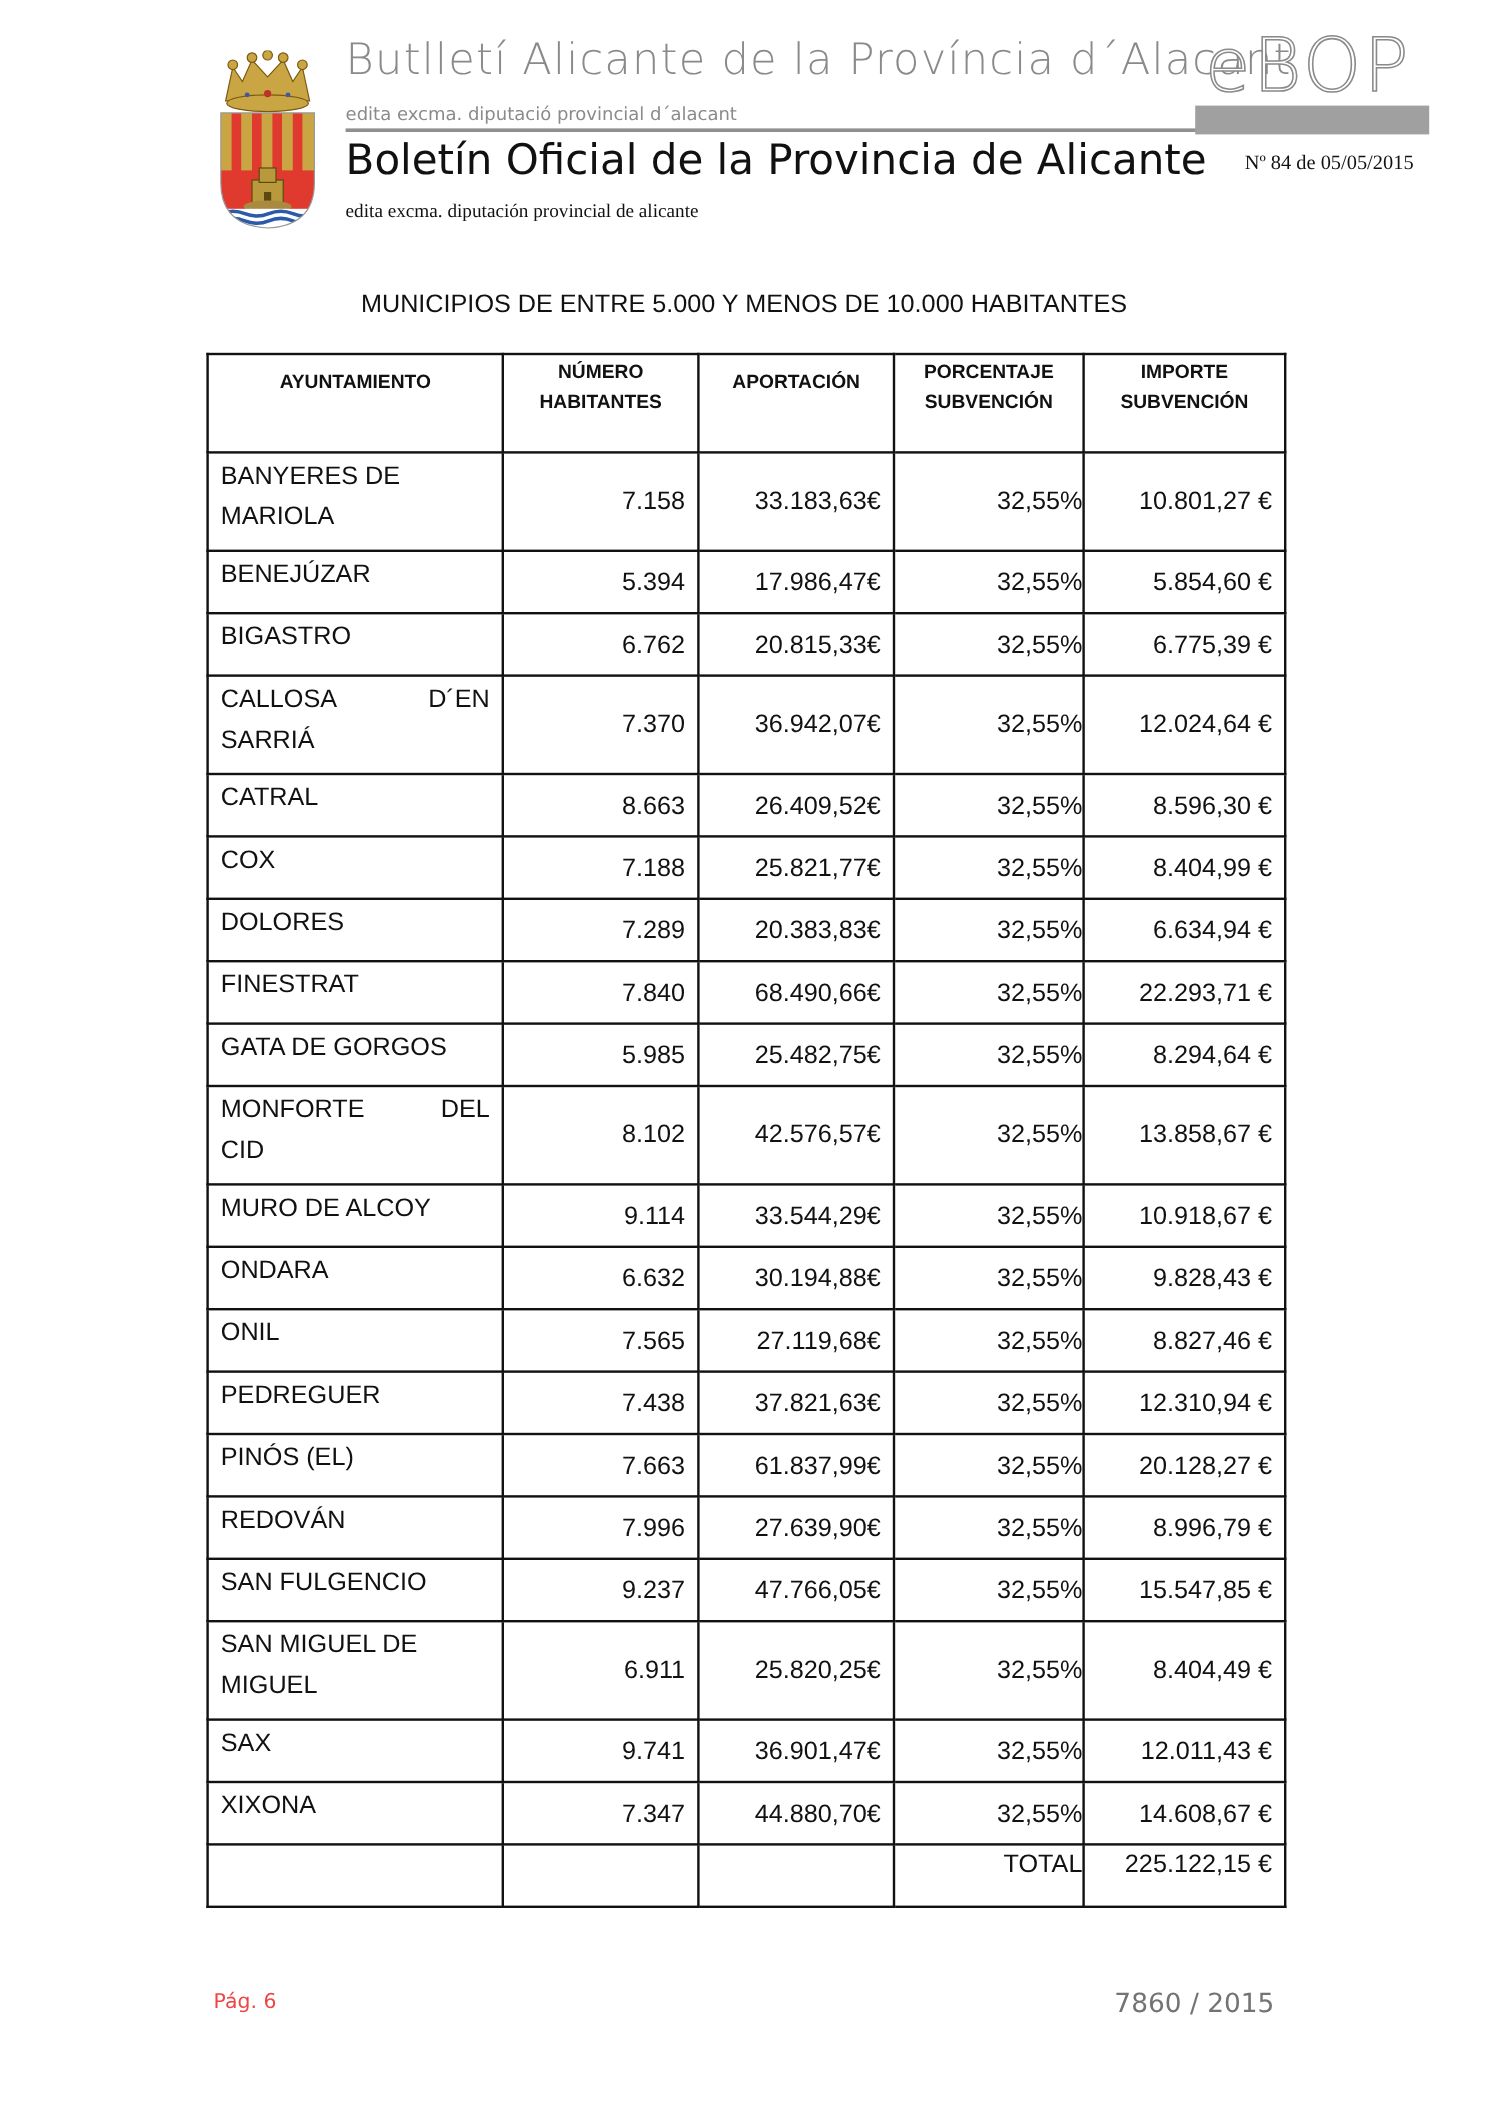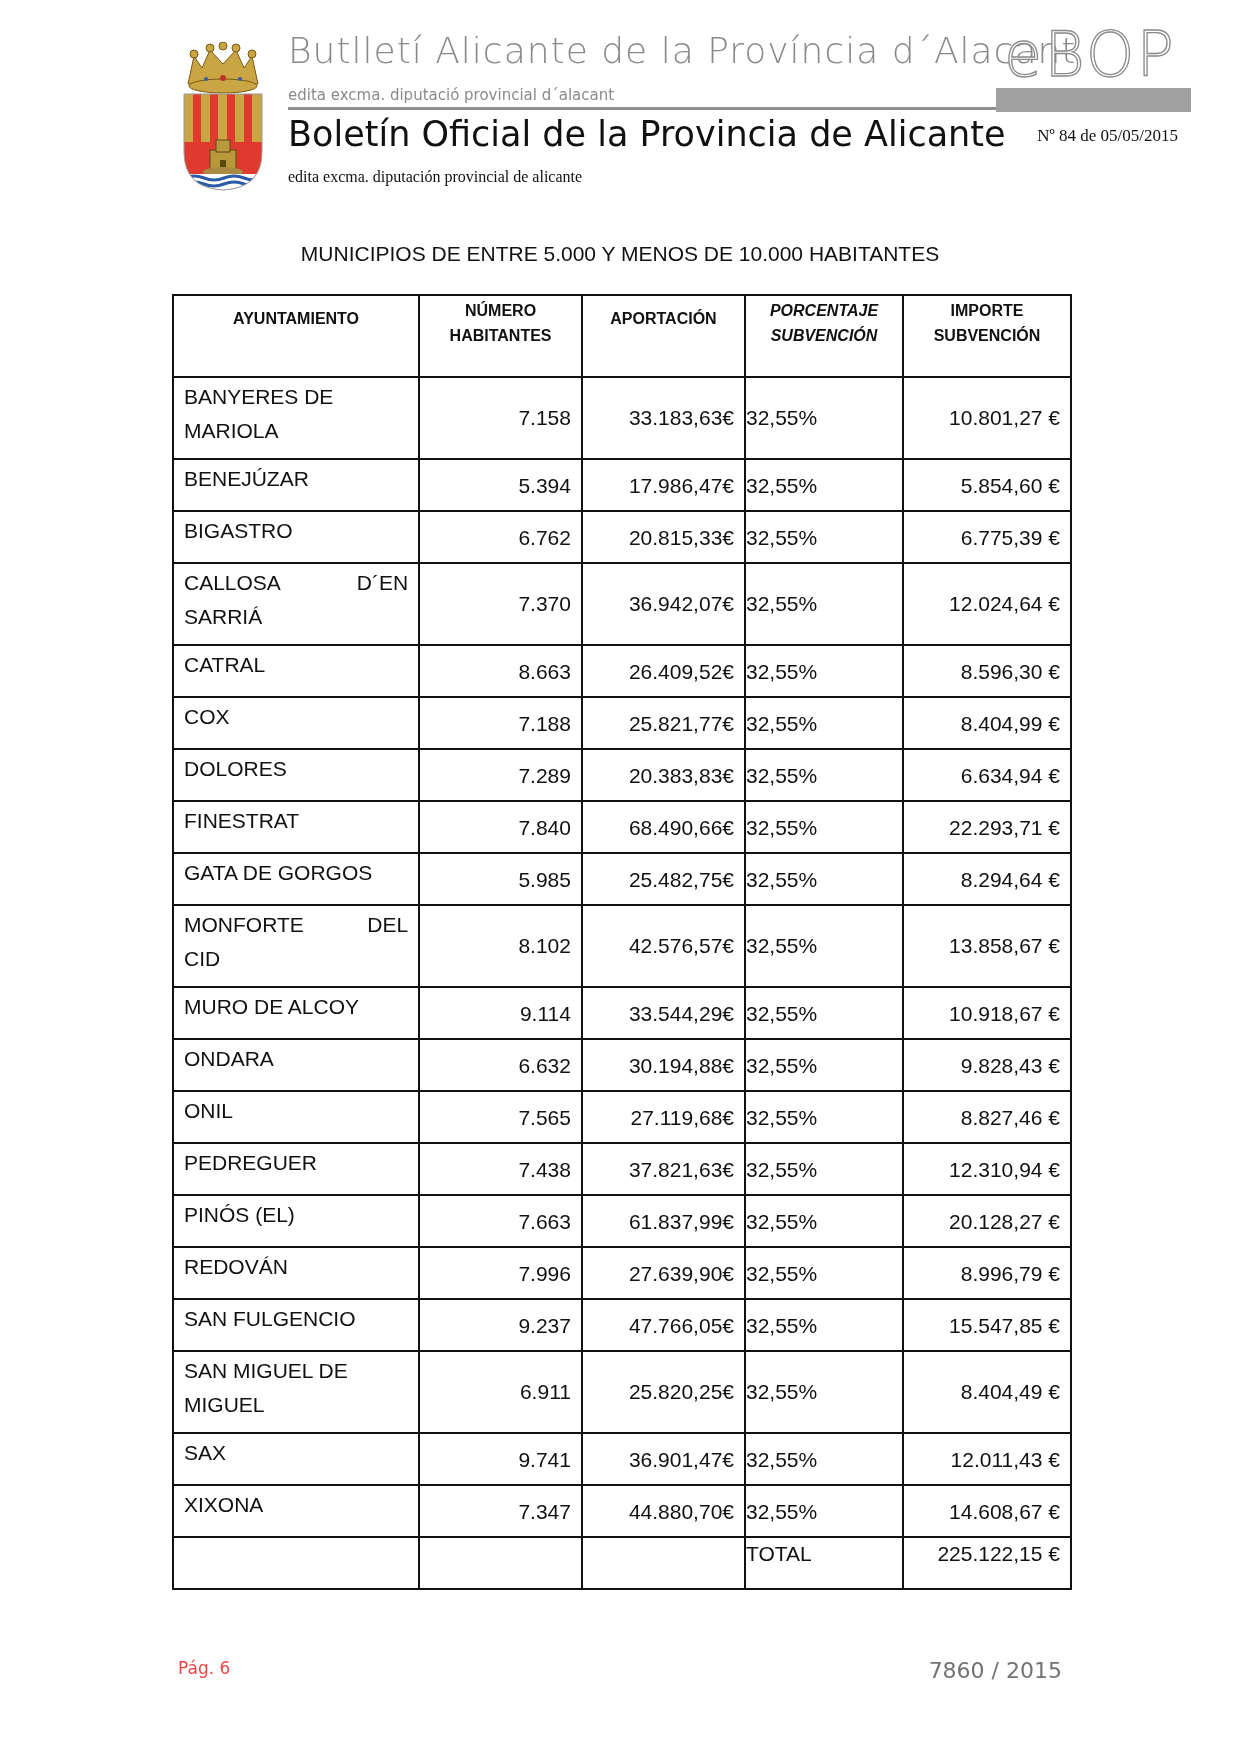--- a/index.html
+++ b/index.html
@@ -18,27 +18,27 @@
 
   
   .section-title { position: absolute; left: 0; width: 1240px; top: 242px; text-align: center; font-size: 21px; color: #111; }
 
   
   table.grid { position: absolute; left: 172px; top: 294px; width: 900px; border-collapse: collapse; }
   table.grid td, table.grid th { border: 2px solid #111; padding: 0; vertical-align: top; }
   table.grid th { height: 70px; font-weight: bold; font-size: 16px; text-align: center; vertical-align: top; padding-top: 14px; line-height: 25px; }
   table.grid th.c1 { padding-top: 10px; }
   table.grid th.tight { padding-top: 2px; }
-  .col1 { width: 246px; } .col2 { width: 162px; } .col3 { width: 162px; } .col4 { width: 157px; font-style: italic; } .col5 { width: 167px; margin-top: 36px; }
+  .col1 { width: 246px; } .col2 { width: 162px; } .col3 { width: 162px; } .col4 { width: 157px; } .col5 { width: 167px; margin-top: 36px; }
   td { font-size: 21px; height: 50px; }
   tr.tall td { height: 80px; }
   td .name { display: block; padding: 4px 10px 0 10px; line-height: 30px; }
   td .name.justify { text-align: justify; text-align-last: justify; }
   td .num { display: block; text-align: right; padding: 14px 10px 0 0; }
-  td .pct { display: block; text-align: left; padding: 14px 0 0 0; }
+  td .pct { display: block; text-align: right; padding: 14px 0 0 0; }
   tr.tall td .num, tr.tall td .pct { padding-top: 16px; margin-top: 12px; }
   tr.total td .pct, tr.total td .num { padding-top: 4px; }
 
   
   .footer-left { position: absolute; left: 178px; top: 1658px; font-family: "DejaVu Sans", sans-serif; font-size: 17px; color: #ef4444; }
   .footer-right { position: absolute; right: 178px; top: 1658px; font-family: "DejaVu Sans", sans-serif; font-size: 22px; color: #737373; }
 </style>
 </head>
 <body>
 

